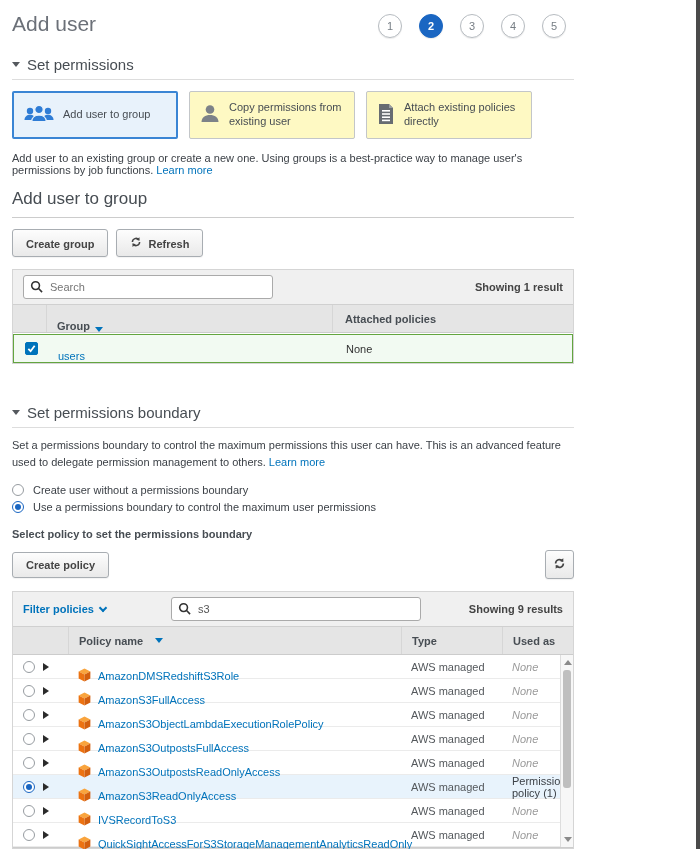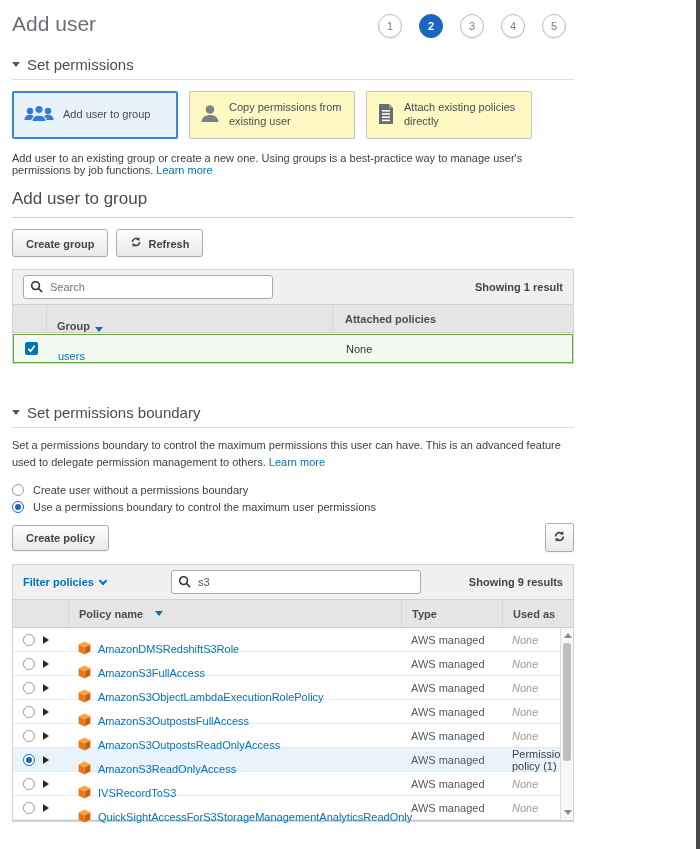--- a/index.html
+++ b/index.html
@@ -249,20 +249,21 @@
     <div class="radio-row">
       <span class="radio" id="radio-0"></span>
       <span class="radio-label">Create user without a permissions boundary</span>
     </div>
     <div class="radio-row">
       <span class="radio selected" id="radio-1"></span>
       <span class="radio-label">Use a permissions boundary to control the maximum user permissions</span>
     </div>
   </div>
 
+  <div class="bold-label">Select policy to set the permissions boundary</div>
 
   <div class="policy-actions">
     <button class="btn">
       <span>Create policy</span>
     </button>
     <button class="btn btn-square">
       <span>
         <svg width="13" height="13" viewBox="0 0 16 16">
           <path d="M3.2 8a4.8 4.8 0 0 1 8.6-2.9" fill="none" stroke="#444" stroke-width="2"></path>
           <polygon points="12.7,1.5 12.7,6.3 8.3,5 " fill="#444"></polygon>

